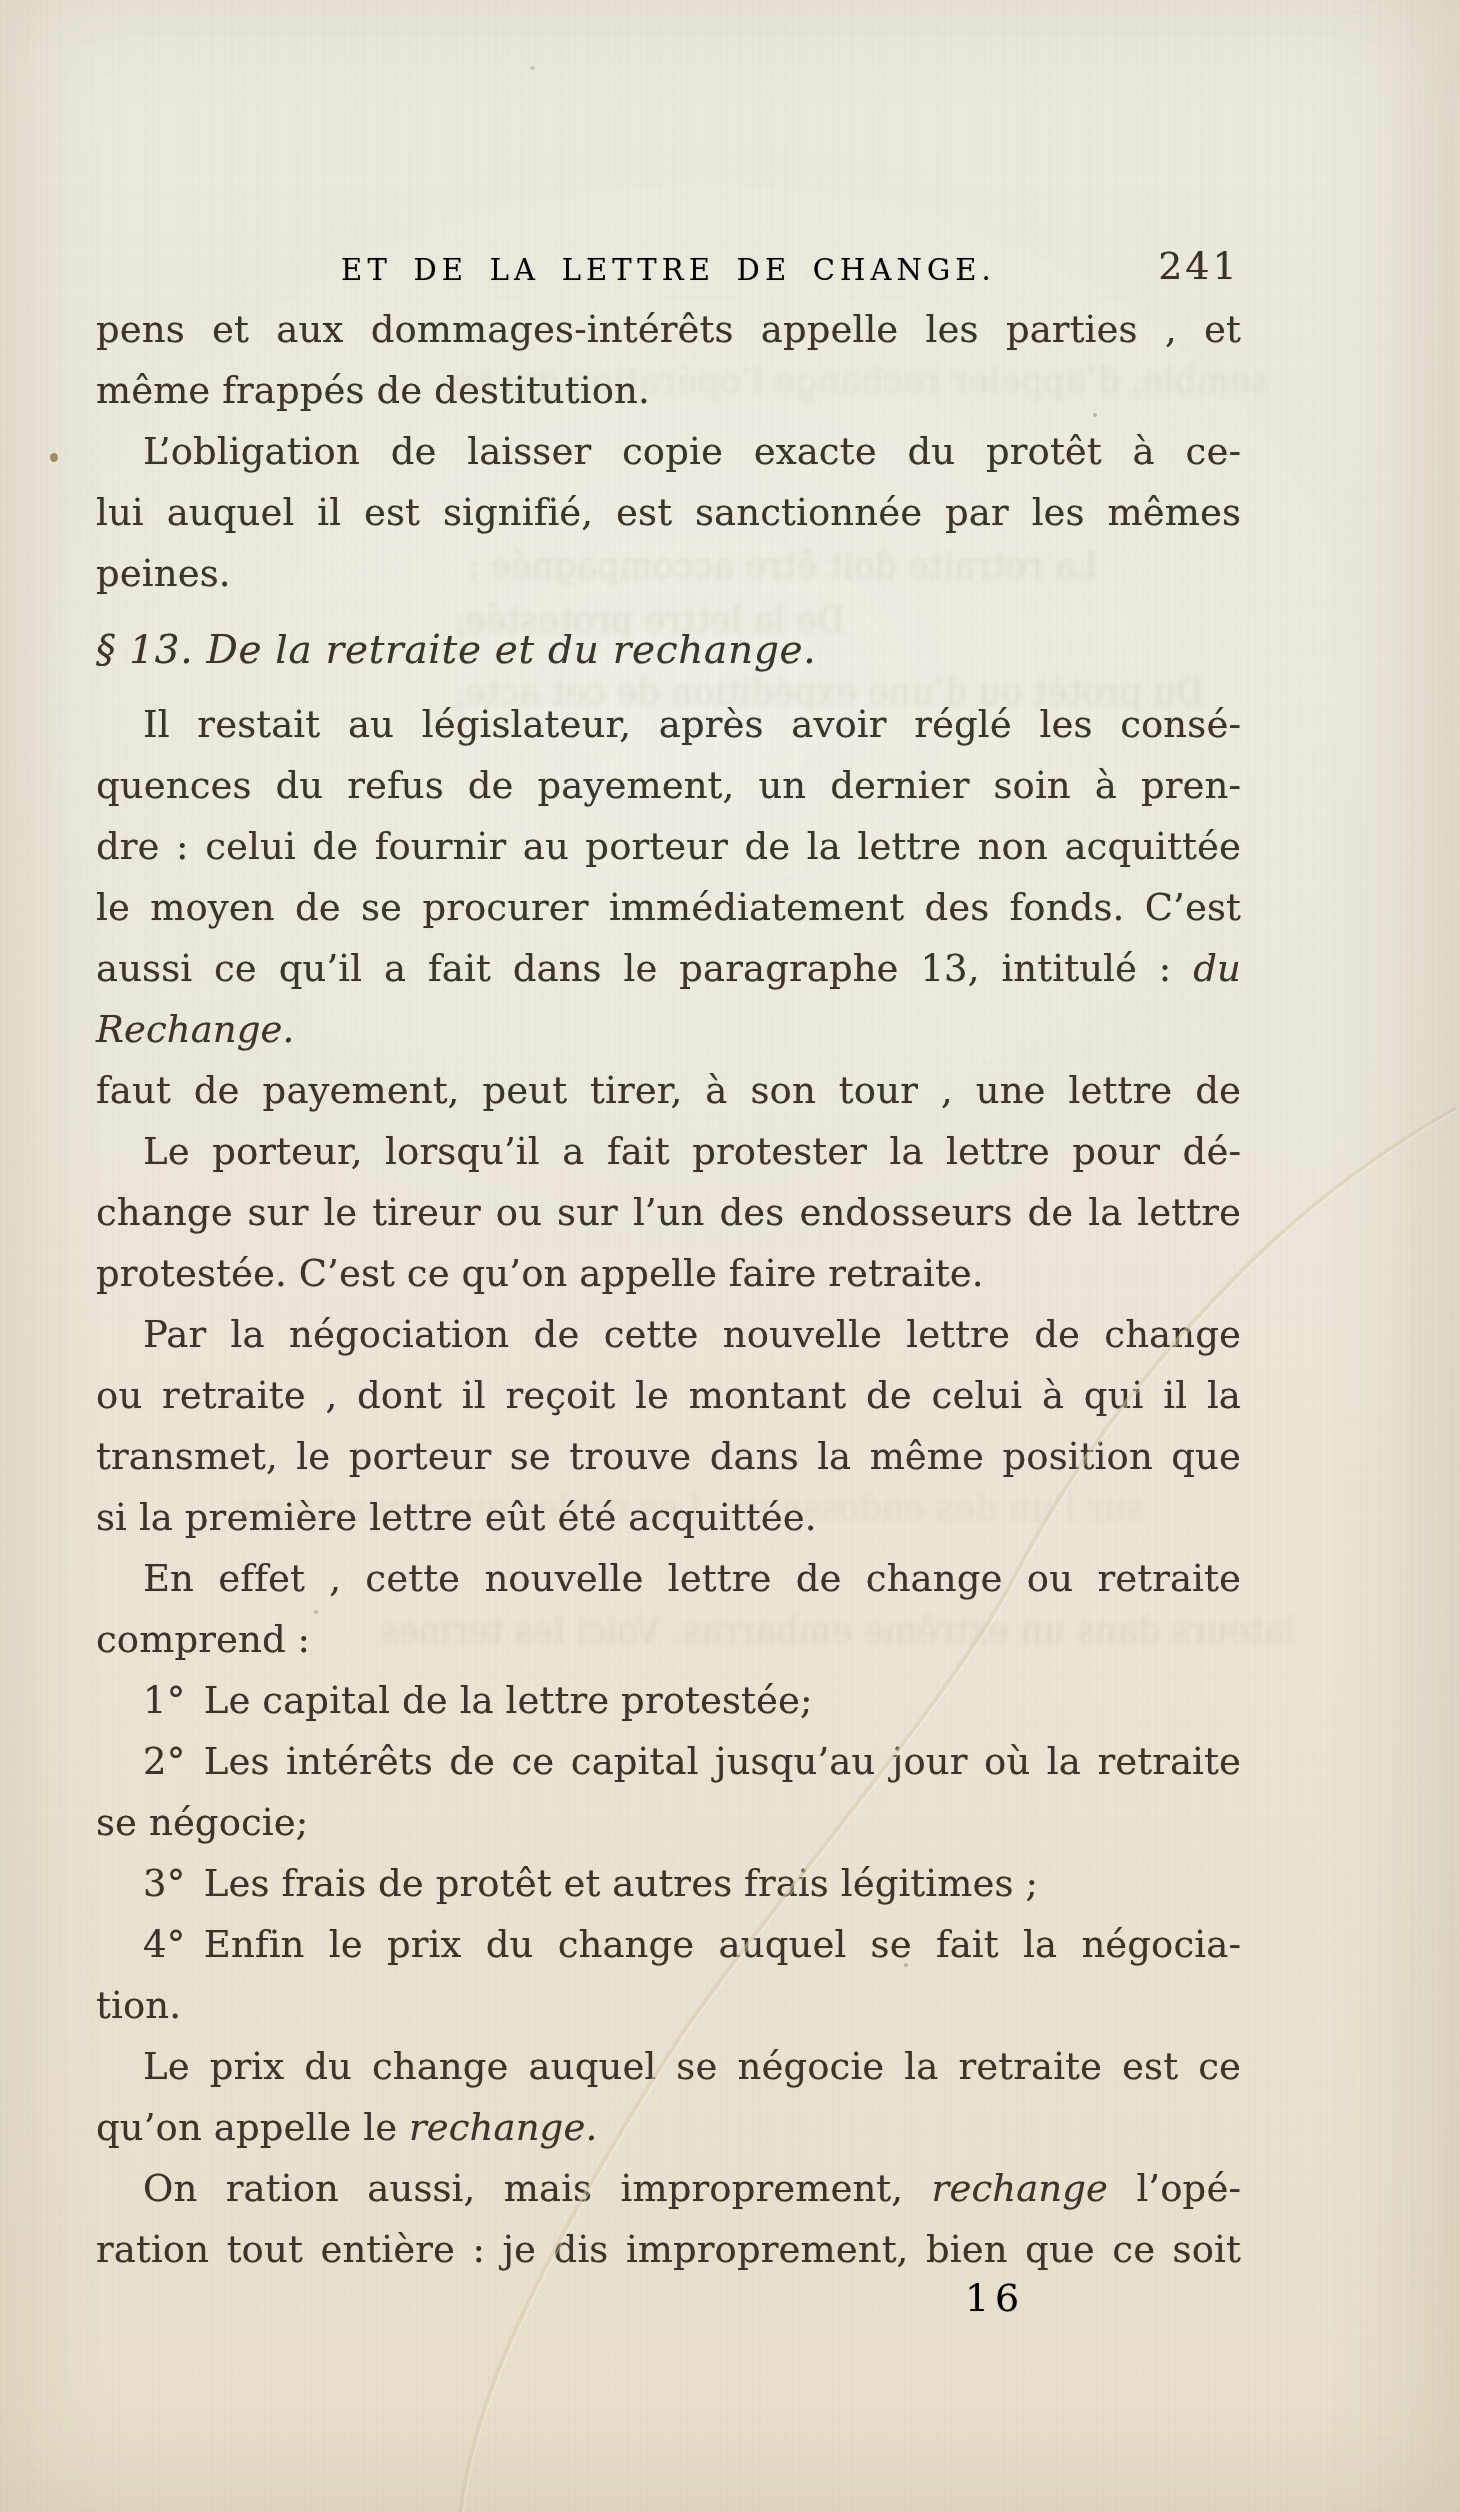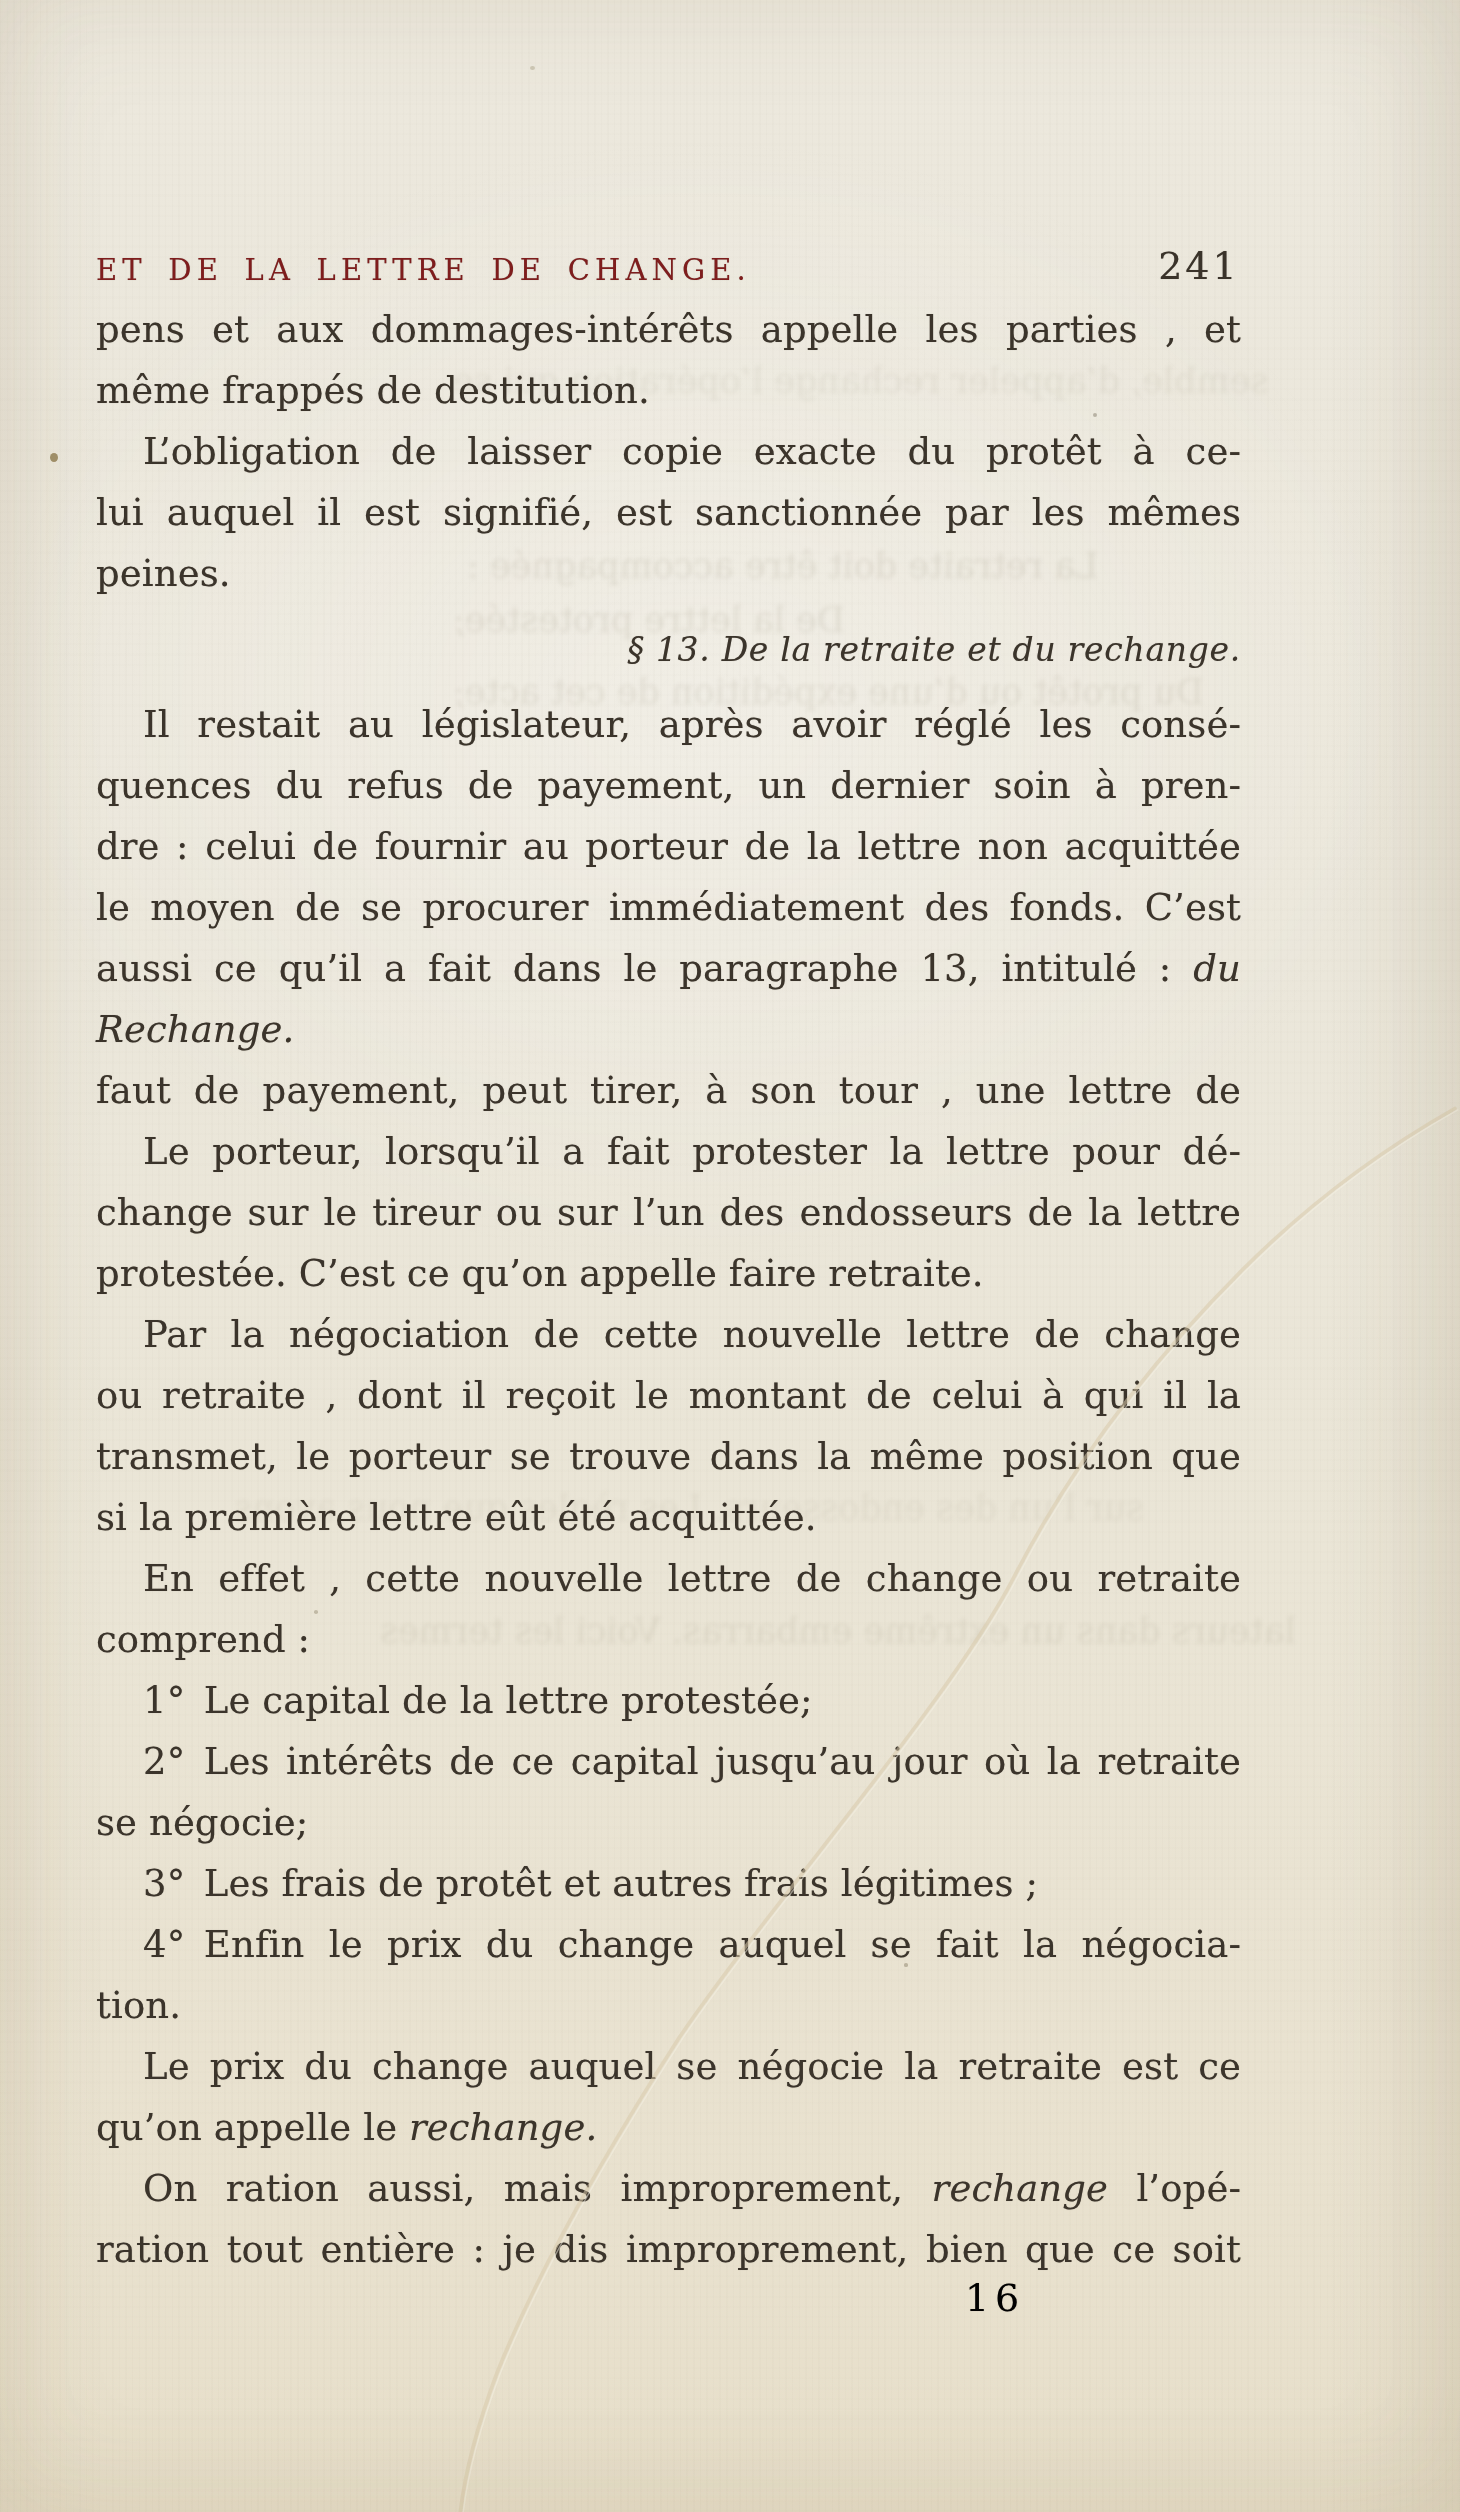--- a/index.html
+++ b/index.html
@@ -19,41 +19,41 @@
       repeating-linear-gradient(90deg, rgba(120,110,88,0.022) 0 1.5px, rgba(0,0,0,0) 1.5px 6.6px),
       repeating-linear-gradient(0deg, rgba(150,140,115,0.014) 0 2.2px, rgba(0,0,0,0) 2.2px 10.2px);
   }
   .vignette{
     position:absolute;inset:0;pointer-events:none;
     box-shadow:inset 0 0 117px rgba(150,130,90,0.10), inset 0 -29px 88px rgba(150,125,80,0.07);
   }
 
   .running-header{position:absolute;left:96px;top:250px;width:1145px;height:41px;}
   .running-title{
-    display:block;font-size:29px;line-height:41px;
-    letter-spacing:5.1px;word-spacing:7.3px;color:#7f1d1d;
+    display:block;text-align:center;font-size:29px;line-height:41px;
+    letter-spacing:5.1px;word-spacing:7.3px;color:#000000;
     text-shadow:0 0 0.7px rgba(67,60,48,0.45);
   }
   .page-number{
     position:absolute;right:1.5px;top:-4.4px;font-size:38px;line-height:41px;
     letter-spacing:2.9px;color:#3a332a;text-shadow:0 0 0.7px rgba(58,51,42,0.5);
   }
 
   .text-block{position:absolute;left:96px;top:299px;width:1145px;}
   .line{
     height:61px;line-height:61px;font-size:37px;white-space:normal;
     text-shadow:0 0 0.7px rgba(59,52,43,0.42);
     letter-spacing:0.1px;
   }
   .line.j{text-align:justify;text-align-last:justify;text-justify:inter-word;}
   .line.indent{text-indent:47px;}
   .it{font-style:italic;}
   .heading{
     height:61px;line-height:61px;margin:14.6px 0;
-    text-align:right;font-style:italic;font-size:33px;letter-spacing:0.7px;
+    text-align:left;font-style:italic;font-size:39px;letter-spacing:0.7px;
     text-shadow:0 0 0.7px rgba(59,52,43,0.42);
   }
 
   .signature{
     position:absolute;left:965px;top:2276px;font-size:38px;letter-spacing:5.8px;
     color:#000000;text-shadow:0 0 0.7px rgba(74,68,58,0.5);
   }
 
   .ghost{
     position:absolute;transform:scaleX(-1);filter:blur(2.2px);

